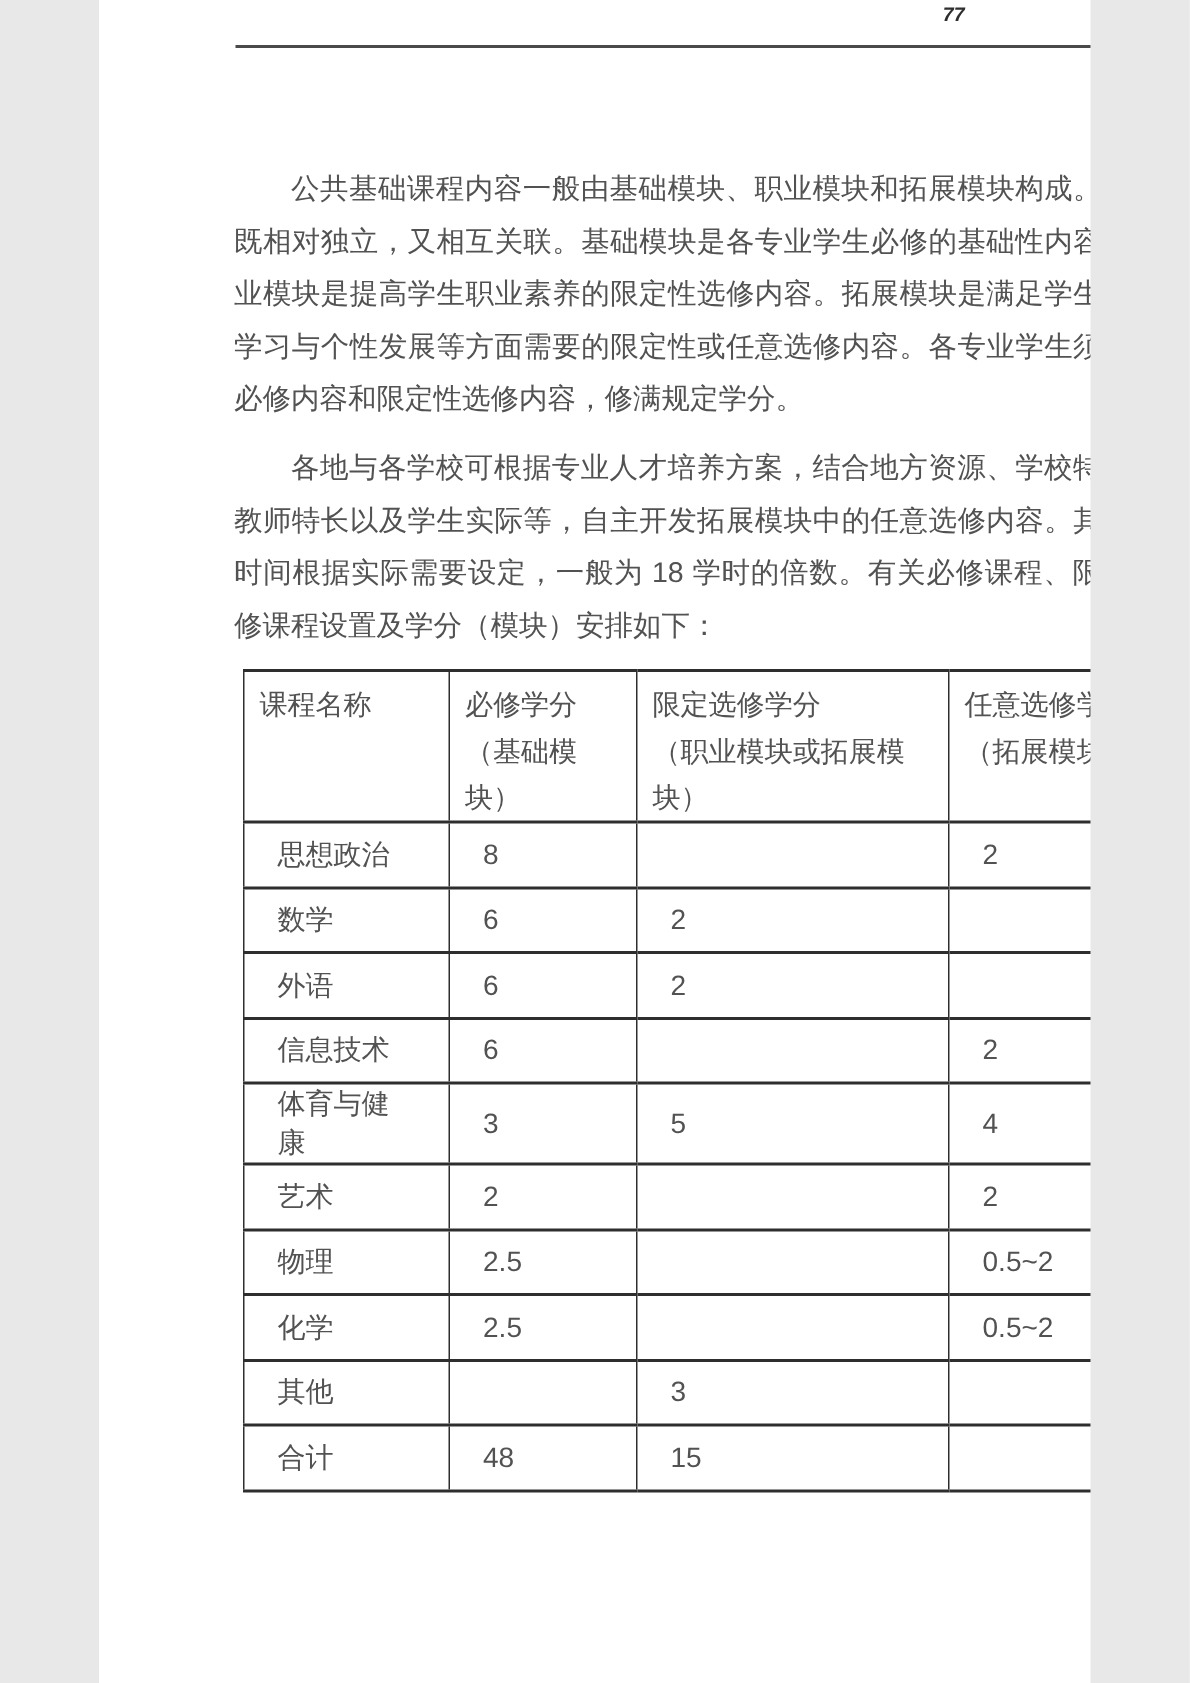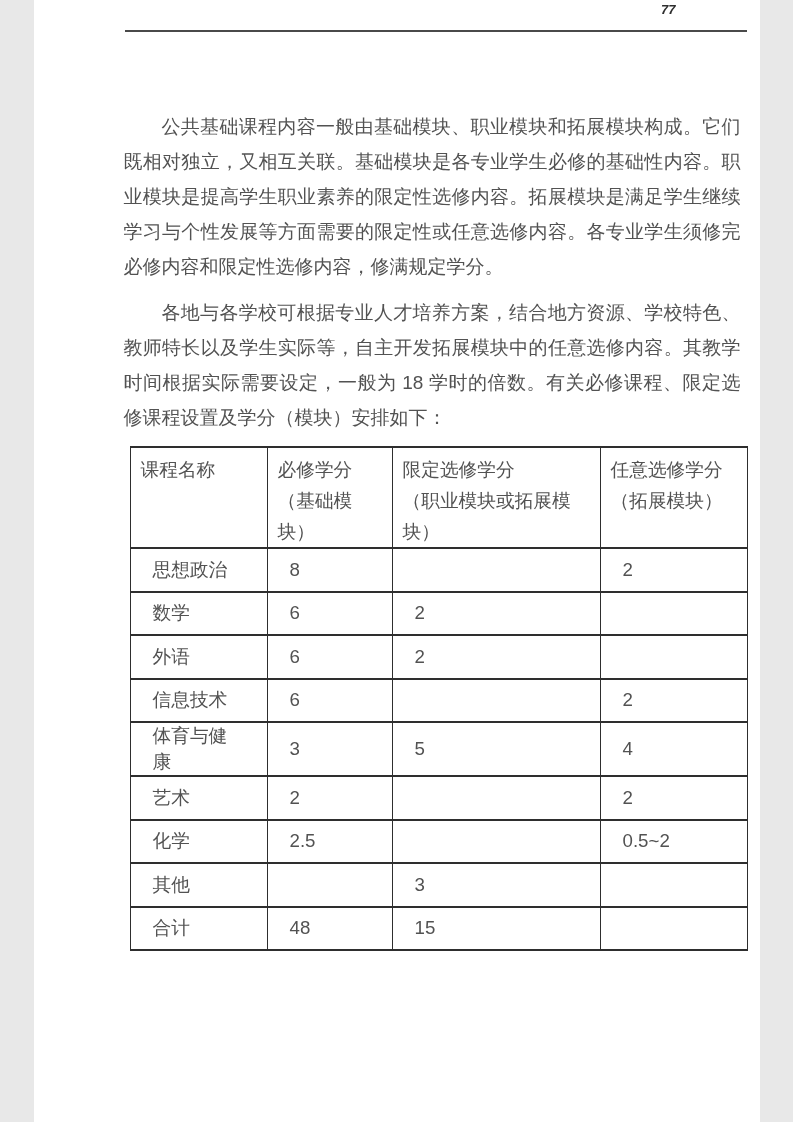--- a/index.html
+++ b/index.html
@@ -1,18 +1,18 @@
 <!DOCTYPE html>
 <html><head>
 <meta charset="utf-8">
 <style>
   html, body { margin: 0; padding: 0; background: #e8e8e8; }
   .page {
     position: relative;
-    width: 726px;
+    width: 661px;
     height: 1122px;
     background: #ffffff;
     font-family: "Liberation Sans", "DejaVu Sans", sans-serif;
     color: #525252;
     overflow: hidden;
     margin: 0 auto;
   }
   .page-num {
     position: absolute;
     top: 2px;
@@ -151,20 +151,26 @@
           <td>5</td>
           <td>4</td>
         </tr>
         <tr>
           <td>艺术</td>
           <td>2</td>
           <td></td>
           <td>2</td>
         </tr>
         <tr>
+          <td>物理</td>
+          <td>2.5</td>
+          <td></td>
+          <td>0.5~2</td>
+        </tr>
+        <tr>
           <td>化学</td>
           <td>2.5</td>
           <td></td>
           <td>0.5~2</td>
         </tr>
         <tr>
           <td>其他</td>
           <td></td>
           <td>3</td>
           <td></td>

